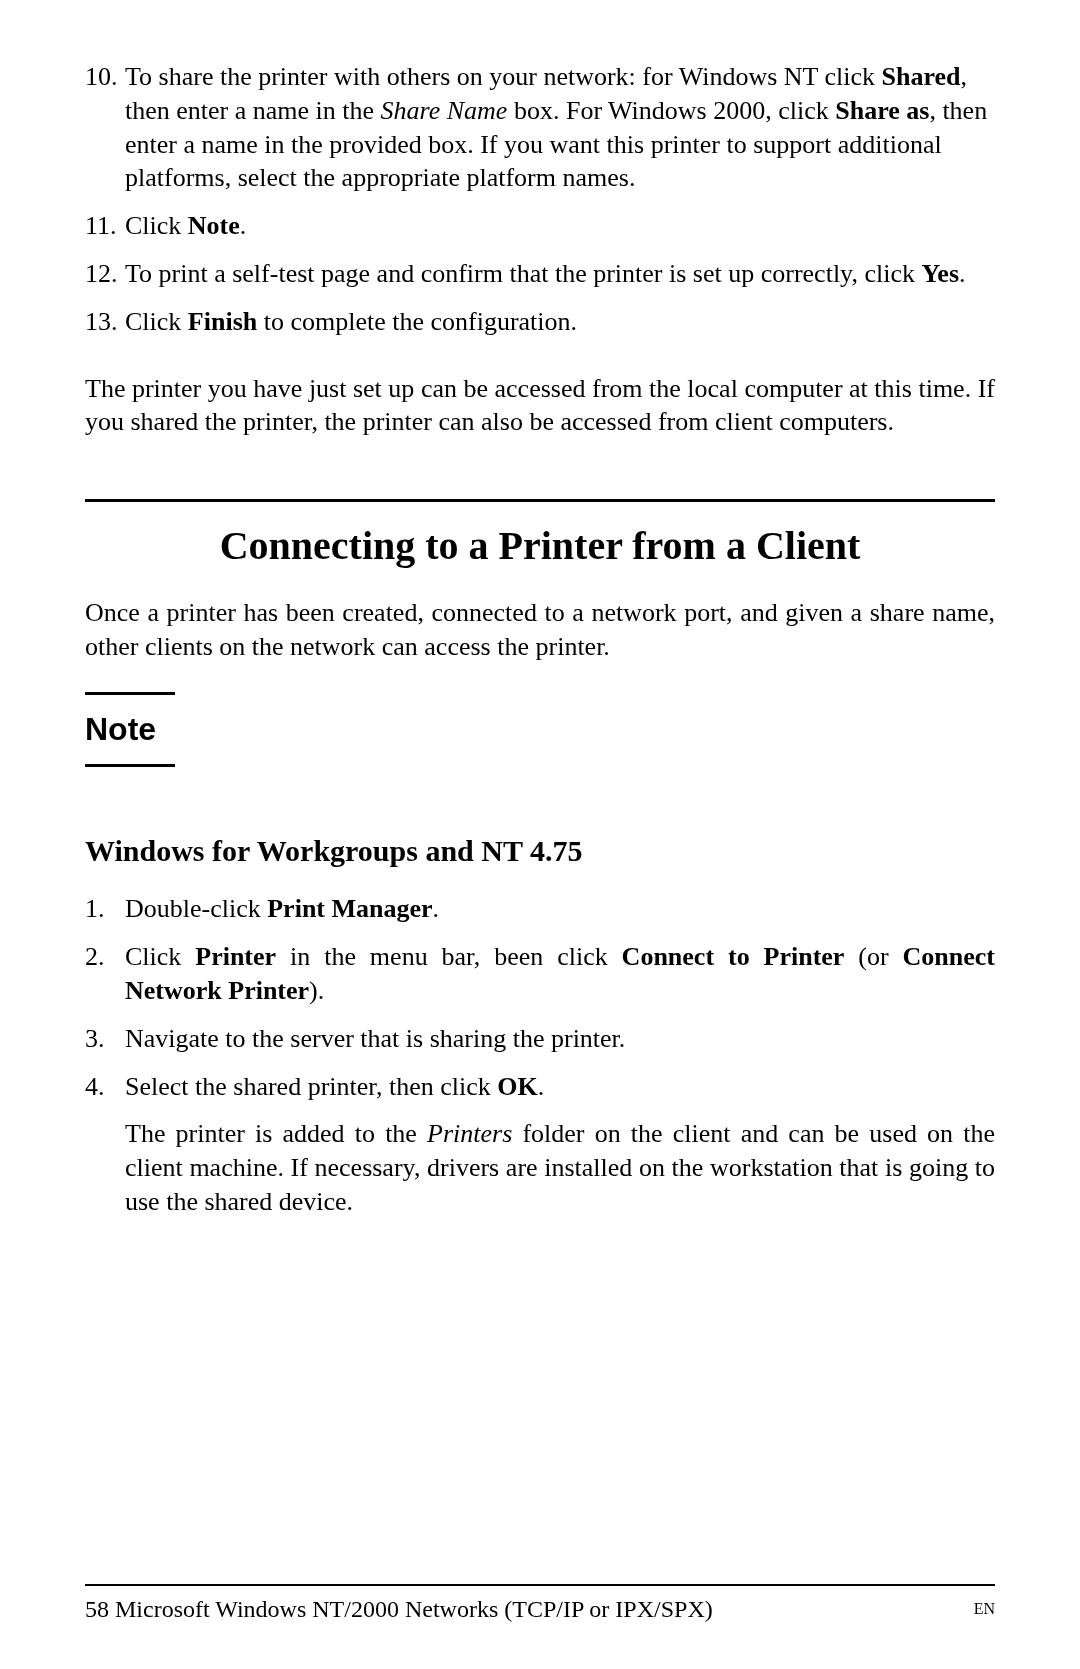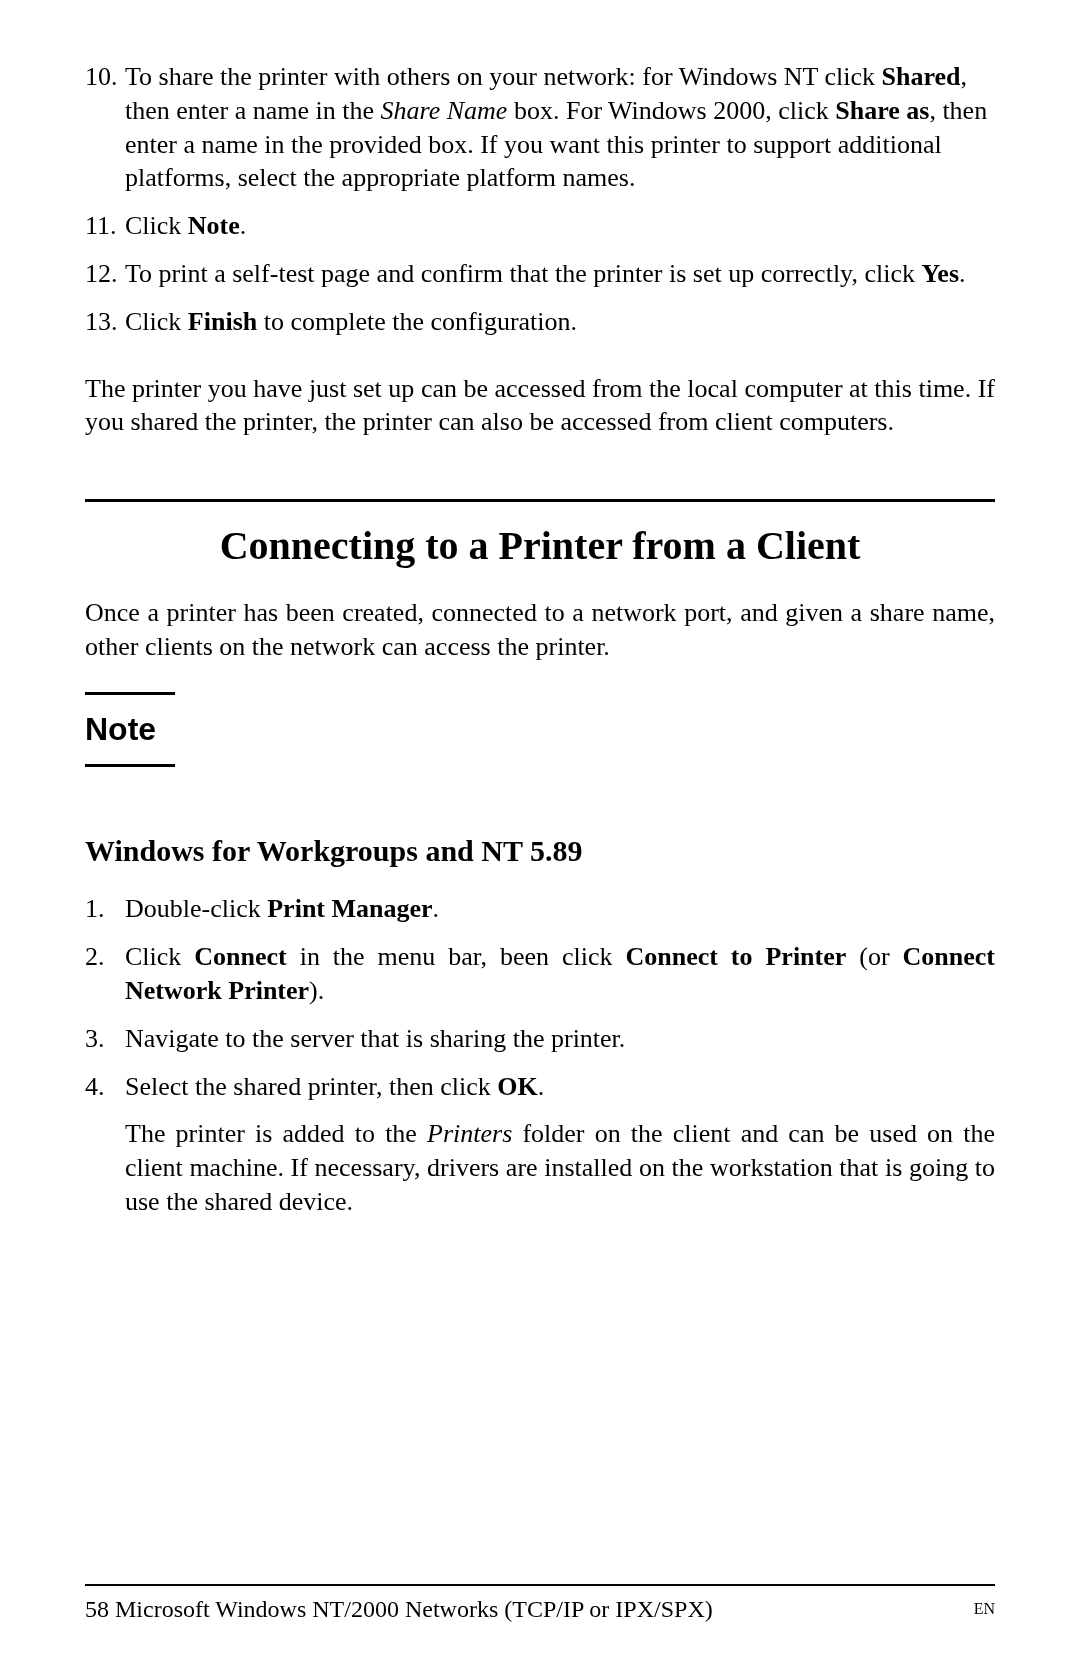--- a/index.html
+++ b/index.html
@@ -140,28 +140,28 @@
 <p class="body-para" style="margin-top:0">Once a printer has been created, connected to a network port, and given a share name, other clients on the network can access the printer.</p>
 
 <div class="note-block">
   <div class="short-rule"></div>
   <div class="note-row">
     <div class="note-label">Note</div>
   </div>
   <div class="short-rule"></div>
 </div>
 
-<h2>Windows for Workgroups and NT 5.89</h2>
+<h2>Windows for Workgroups and NT 4.75</h2>
 
 <ol class="steps2">
   <li>
     <span>Double-click </span><b>Print Manager</b><span>.</span>
   </li>
   <li>
-    <span>Click </span><b>Connect</b><span> in the menu bar, been click </span><b>Connect to Printer</b><span> (or </span><b>Connect Network Printer</b><span>).</span>
+    <span>Click </span><b>Printer</b><span> in the menu bar, been click </span><b>Connect to Printer</b><span> (or </span><b>Connect Network Printer</b><span>).</span>
   </li>
   <li>Navigate to the server that is sharing the printer.</li>
   <li>
     <span>Select the shared printer, then click </span><b>OK</b><span>.</span>
   </li>
 </ol>
 
 <p class="after-list">
   <span>The printer is added to the </span><i>Printers</i><span> folder on the client and can be used on the client machine. If necessary, drivers are installed on the workstation that is going to use the shared device.</span>
 </p>

